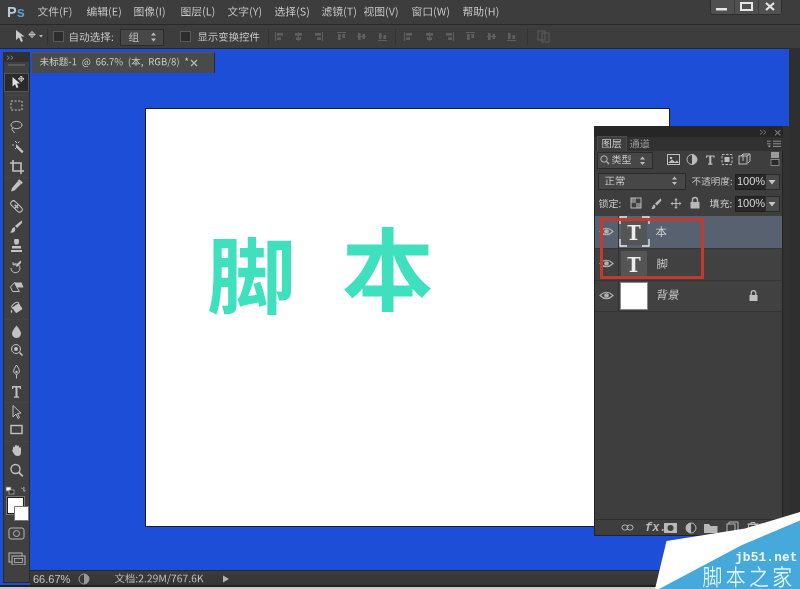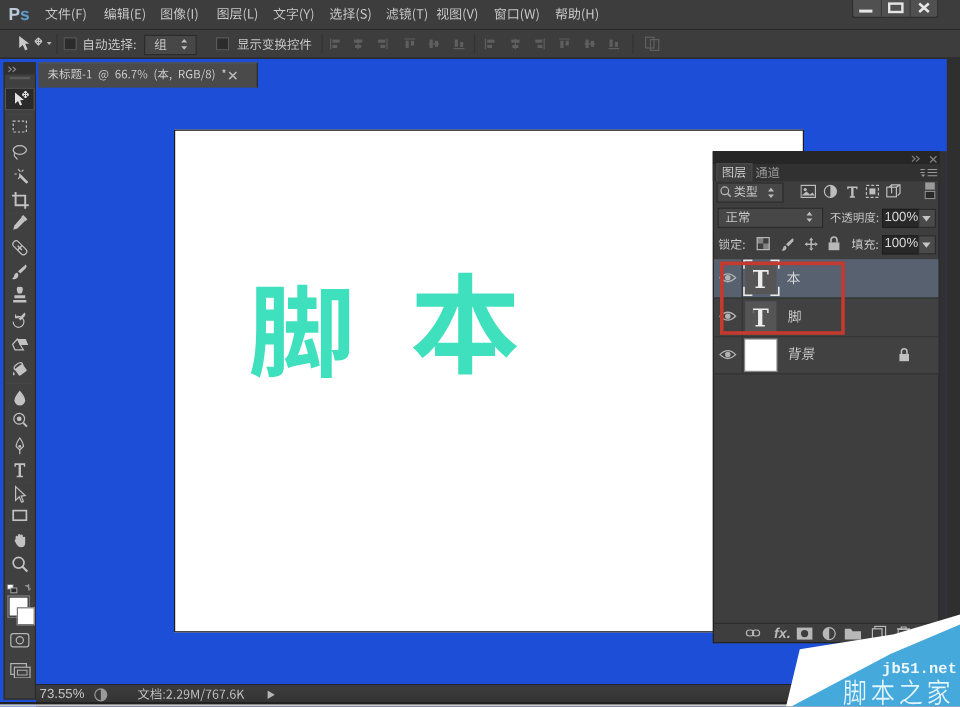--- a/index.html
+++ b/index.html
@@ -399,21 +399,21 @@
     </svg>
 <svg class="abs" style="left:748px;top:288.5px" width="11" height="14">
       <rect x="1.5" y="6" width="8" height="6" fill="#c0c0c0"></rect>
       <path d="M3.2 6 V4 a2.3 2.3 0 0 1 4.6 0 v2" fill="none" stroke="#c0c0c0" stroke-width="1.3"></path>
     </svg>
 <div class="abs" style="left:595px;top:519px;width:187px;height:16px;background:#3e3e3e;border-top:1px solid #2e2e2e;box-sizing:border-box"></div>
 <svg class="abs" style="left:621px;top:523px" width="16" height="9">
       <rect x="1" y="2" width="6" height="5" rx="2.5" fill="none" stroke="#b8b8b8"></rect>
       <rect x="6" y="2" width="6" height="5" rx="2.5" fill="none" stroke="#b8b8b8"></rect>
     </svg>
-<div class="abs" style="left:645px;top:521px;width:18px;height:12px;color:#b8b8b8;font-family:Liberation Sans, sans-serif;font-style:italic;font-size:12px;font-weight:bold">fx.</div>
+<div class="abs" style="left:645px;top:521px;width:18px;height:12px;color:#b8b8b8;font-family:Liberation Mono, monospace;font-style:italic;font-size:12px;font-weight:bold">fx.</div>
 <svg class="abs" style="left:663px;top:522px" width="15" height="12">
       <rect x="1" y="1" width="13" height="10" fill="#b8b8b8"></rect>
       <circle cx="7.5" cy="6" r="3" fill="#3e3e3e"></circle>
     </svg>
 <svg class="abs" style="left:685px;top:522px" width="13" height="12">
       <circle cx="6" cy="6" r="5" fill="none" stroke="#b8b8b8"></circle>
       <path d="M6 1 a5 5 0 0 0 0 10 Z" fill="#b8b8b8"></path>
     </svg>
 <svg class="abs" style="left:703px;top:522px" width="16" height="12">
       <path d="M1 2 h5 l1.5 2 h7 v7 h-13.5 Z" fill="#b8b8b8"></path>
@@ -421,21 +421,21 @@
 <svg class="abs" style="left:726px;top:521px" width="14" height="13">
       <rect x="1" y="3" width="8" height="9" fill="none" stroke="#b8b8b8"></rect>
       <path d="M3 3 v-2 h9 v10 h-3" fill="none" stroke="#b8b8b8"></path>
     </svg>
 <svg class="abs" style="left:747px;top:521px" width="12" height="13">
       <rect x="1.5" y="3.5" width="9" height="8.5" fill="none" stroke="#b8b8b8"></rect>
       <path d="M0.5 3 h11 M4 3 v-1.5 h4 v1.5 M4 5.5 v4 M6 5.5 v4 M8 5.5 v4" stroke="#b8b8b8" fill="none"></path>
     </svg>
 <div class="abs" style="left:599.5px;top:217.5px;width:104.5px;height:61.5px;border:3.2px solid #c43a2e;box-sizing:border-box"></div>
 <div class="abs" style="left:30px;top:570px;width:770px;height:19px;background:linear-gradient(#3c3c3c,#313131);border-top:1px solid #262626"></div>
-<div class="abs" style="left:33px;top:572.5px;font-size:11px;color:#c5c5c5;font-family:'Liberation Sans',sans-serif">73.55%</div>
+<div class="abs" style="left:33px;top:572.5px;font-size:11px;color:#c5c5c5;font-family:'Liberation Sans',sans-serif">66.67%</div>
 <svg class="abs" style="left:78px;top:573px" width="12" height="12">
       <circle cx="6" cy="6" r="5" fill="none" stroke="#9a9a9a"></circle>
       <path d="M6 1 a5 5 0 0 1 0 10" fill="#9a9a9a"></path>
     </svg>
 <svg style="position:absolute;left:114.0px;top:570.7px" width="91" height="16">
       <path d="M4.9 2.7C5.2 3.2 5.5 3.9 5.7 4.3L6.5 4.1C6.4 3.6 6 3 5.7 2.5ZM1 4.4V5.1H2.6C3.3 6.7 4.1 8.1 5.1 9.2C4 10.2 2.6 10.9 0.9 11.3C1 11.5 1.3 11.9 1.4 12.1C3.1 11.5 4.5 10.8 5.7 9.8C6.9 10.8 8.3 11.6 10 12C10.2 11.8 10.4 11.5 10.6 11.3C8.9 10.9 7.5 10.2 6.3 9.2C7.4 8.1 8.2 6.8 8.8 5.1H10.4V4.4ZM5.7 8.6C4.8 7.7 4 6.5 3.5 5.1H7.9C7.4 6.5 6.7 7.7 5.7 8.6Z M19.8 3.2C19.5 4 19.1 5.1 18.7 5.7L19.4 5.9C19.7 5.3 20.2 4.3 20.5 3.4ZM15 3.5C15.4 4.2 15.8 5.2 16 5.9L16.6 5.6C16.4 5 16 4 15.7 3.2ZM12.9 2.5V4.8H11.4V5.5H12.8C12.5 6.9 11.8 8.6 11.2 9.5C11.3 9.6 11.5 9.9 11.6 10.2C12.1 9.5 12.6 8.3 12.9 7.1V12.1H13.6V6.9C14 7.4 14.4 8 14.5 8.4L15 7.8C14.8 7.5 13.9 6.3 13.6 5.9V5.5H15V4.8H13.6V2.5ZM14.7 10.6V11.4H19.7V12H20.4V6.4H18.1V2.6H17.4V6.4H15V7.1H19.7V8.5H15.1V9.2H19.7V10.6Z M22.7 7.2C23.1 7.2 23.4 6.9 23.4 6.5C23.4 6.1 23.1 5.8 22.7 5.8C22.4 5.8 22.1 6.1 22.1 6.5C22.1 6.9 22.4 7.2 22.7 7.2ZM22.7 11.4C23.1 11.4 23.4 11.1 23.4 10.7C23.4 10.3 23.1 10 22.7 10C22.4 10 22.1 10.3 22.1 10.7C22.1 11.1 22.4 11.4 22.7 11.4Z M24.6 11.3H29.4V10.5H27.3C26.9 10.5 26.5 10.5 26.1 10.5C27.9 8.8 29.1 7.3 29.1 5.8C29.1 4.4 28.2 3.5 26.9 3.5C25.9 3.5 25.2 4 24.6 4.6L25.2 5.2C25.6 4.7 26.1 4.3 26.7 4.3C27.7 4.3 28.1 4.9 28.1 5.8C28.1 7.1 27 8.6 24.6 10.7Z M31.4 11.4C31.8 11.4 32.1 11.1 32.1 10.7C32.1 10.3 31.8 10 31.4 10C31 10 30.7 10.3 30.7 10.7C30.7 11.1 31 11.4 31.4 11.4Z M33.3 11.3H38.1V10.5H36C35.6 10.5 35.1 10.5 34.7 10.5C36.5 8.8 37.7 7.3 37.7 5.8C37.7 4.4 36.9 3.5 35.5 3.5C34.5 3.5 33.9 4 33.3 4.6L33.8 5.2C34.2 4.7 34.8 4.3 35.4 4.3C36.3 4.3 36.8 4.9 36.8 5.8C36.8 7.1 35.7 8.6 33.3 10.7Z M41.1 11.4C42.5 11.4 43.8 10.2 43.8 7.1C43.8 4.7 42.7 3.5 41.3 3.5C40.1 3.5 39.1 4.5 39.1 6C39.1 7.6 39.9 8.4 41.2 8.4C41.8 8.4 42.5 8 42.9 7.5C42.9 9.8 42 10.6 41 10.6C40.5 10.6 40.1 10.4 39.7 10L39.2 10.6C39.7 11.1 40.2 11.4 41.1 11.4ZM42.9 6.7C42.4 7.4 41.9 7.7 41.3 7.7C40.4 7.7 40 7 40 6C40 4.9 40.5 4.3 41.3 4.3C42.2 4.3 42.8 5.1 42.9 6.7Z M45.4 11.3H46.3V7.1C46.3 6.4 46.2 5.5 46.2 4.8H46.2L46.8 6.5L48.3 10.5H48.9L50.4 6.5L51 4.8H51C51 5.5 50.9 6.4 50.9 7.1V11.3H51.8V3.7H50.6L49.2 7.7C49 8.2 48.8 8.8 48.7 9.3H48.6C48.4 8.8 48.3 8.2 48.1 7.7L46.6 3.7H45.4Z M53 13.1H53.7L56.8 3H56.1Z M59 11.3H60C60.1 8.3 60.4 6.5 62.2 4.2V3.7H57.4V4.5H61.1C59.6 6.5 59.1 8.4 59 11.3Z M65.8 11.4C67 11.4 68 10.4 68 8.9C68 7.3 67.2 6.5 65.9 6.5C65.3 6.5 64.6 6.9 64.2 7.5C64.2 5.1 65.1 4.3 66.1 4.3C66.6 4.3 67 4.5 67.3 4.9L67.9 4.3C67.5 3.8 66.9 3.5 66.1 3.5C64.6 3.5 63.3 4.6 63.3 7.6C63.3 10.2 64.4 11.4 65.8 11.4ZM64.2 8.2C64.7 7.5 65.3 7.2 65.7 7.2C66.7 7.2 67.1 7.9 67.1 8.9C67.1 10 66.6 10.7 65.8 10.7C64.9 10.7 64.3 9.8 64.2 8.2Z M70.5 11.3H71.5C71.6 8.3 72 6.5 73.7 4.2V3.7H69V4.5H72.7C71.2 6.5 70.7 8.4 70.5 11.3Z M75.7 11.4C76.1 11.4 76.4 11.1 76.4 10.7C76.4 10.3 76.1 10 75.7 10C75.3 10 75 10.3 75 10.7C75 11.1 75.3 11.4 75.7 11.4Z M80.3 11.4C81.4 11.4 82.5 10.4 82.5 8.9C82.5 7.3 81.6 6.5 80.3 6.5C79.7 6.5 79.1 6.9 78.6 7.5C78.6 5.1 79.5 4.3 80.6 4.3C81 4.3 81.5 4.5 81.8 4.9L82.3 4.3C81.9 3.8 81.3 3.5 80.5 3.5C79.1 3.5 77.7 4.6 77.7 7.6C77.7 10.2 78.8 11.4 80.3 11.4ZM78.6 8.2C79.1 7.5 79.7 7.2 80.2 7.2C81.1 7.2 81.5 7.9 81.5 8.9C81.5 10 81 10.7 80.3 10.7C79.3 10.7 78.7 9.8 78.6 8.2Z M83.9 11.3H84.9V8.9L86.2 7.3L88.5 11.3H89.6L86.8 6.5L89.2 3.7H88.1L84.9 7.5H84.9V3.7H83.9Z" fill="#c5c5c5"></path>
     </svg>
 <svg class="abs" style="left:221px;top:574px" width="10" height="10">
       <path d="M2 1.5 l6 3.5 l-6 3.5 Z" fill="#b5b5b5"></path>
     </svg>

